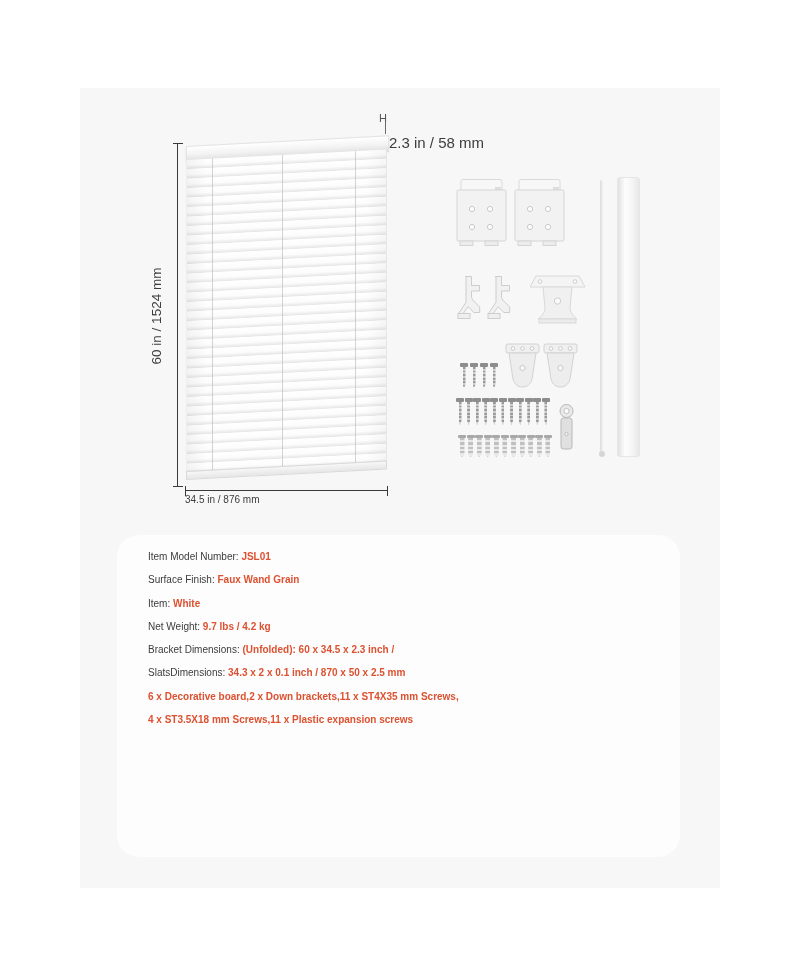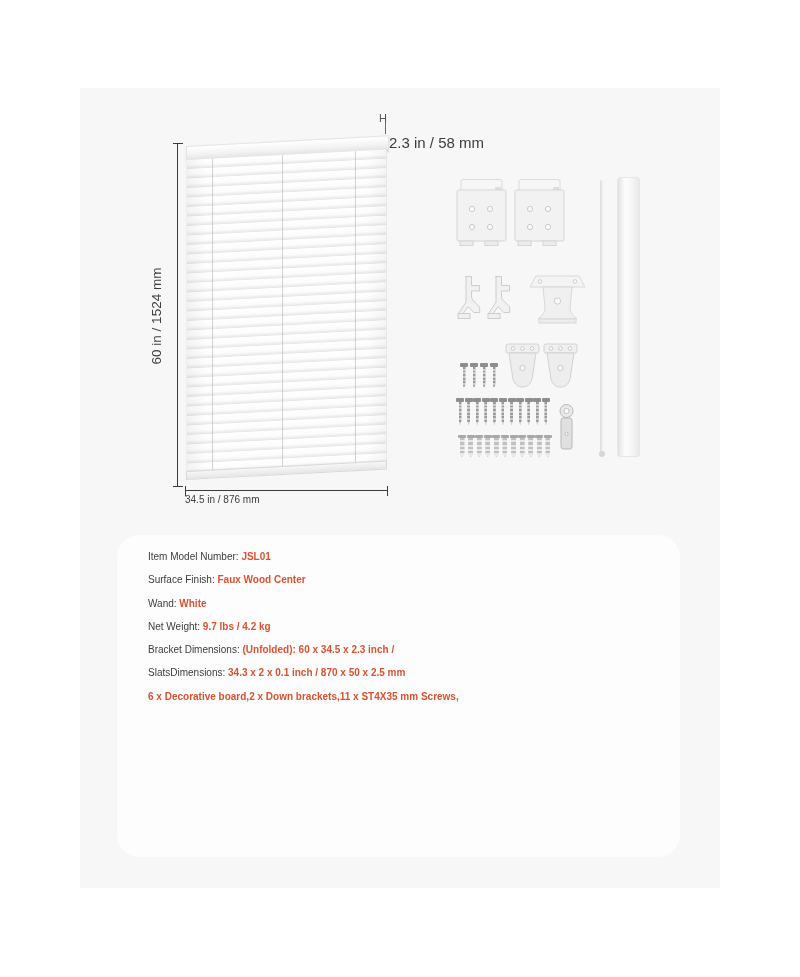--- a/index.html
+++ b/index.html
@@ -212,21 +212,22 @@
     </svg>
 
     <div class="wand"></div>
     <div class="deco-board"></div>
   </div>
 
   <div class="card">
     <div class="spec-list">
 
     <div class="spec-line"><span class="spec-label">Item Model Number: </span><span class="spec-value">JSL01</span></div>
-        <div class="spec-line"><span class="spec-label">Surface Finish: </span><span class="spec-value">Faux Wood Center</span></div>
-        <div class="spec-line"><span class="spec-label">Wand: </span><span class="spec-value">White</span></div>
+        <div class="spec-line"><span class="spec-label">Surface Finish: </span><span class="spec-value">Faux Wand Grain</span></div>
+        <div class="spec-line"><span class="spec-label">Item: </span><span class="spec-value">White</span></div>
         <div class="spec-line"><span class="spec-label">Net Weight: </span><span class="spec-value">9.7 lbs / 4.2 kg</span></div>
         <div class="spec-line"><span class="spec-label">Bracket Dimensions: </span><span class="spec-value">(Unfolded): 60 x 34.5 x 2.3 inch /</span></div>
         <div class="spec-line"><span class="spec-label">SlatsDimensions: </span><span class="spec-value">34.3 x 2 x 0.1 inch / 870 x 50 x 2.5 mm</span></div>
         <div class="spec-line"><span class="spec-label"></span><span class="spec-value">6 x Decorative board,2 x Down brackets,11 x ST4X35 mm Screws,</span></div>
+        <div class="spec-line"><span class="spec-label"></span><span class="spec-value">4 x ST3.5X18 mm Screws,11 x Plastic expansion screws</span></div>
       </div>
   </div>
 </div>
 
 </body></html>

